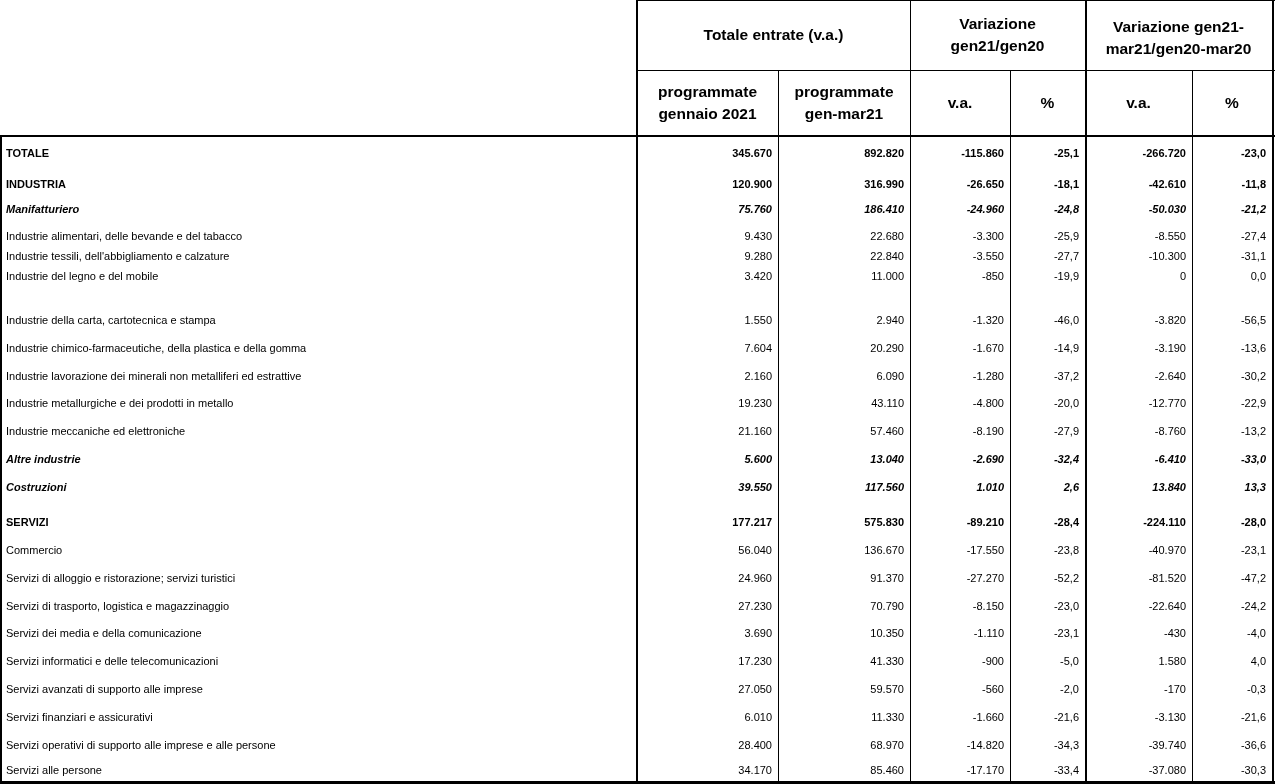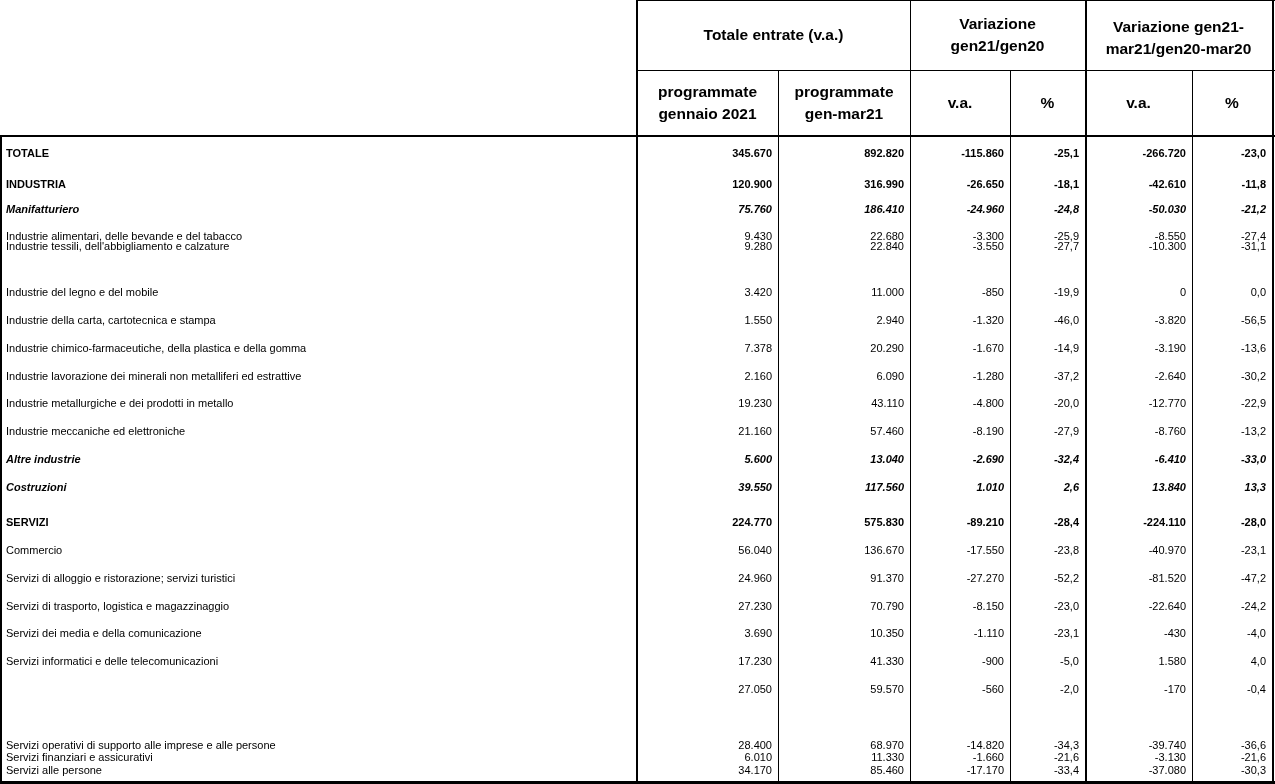--- a/index.html
+++ b/index.html
@@ -85,50 +85,50 @@
       </div>
       <div class="row" style="top: 222px; height: 28px;">
         <div class="lbl">Industrie alimentari, delle bevande e del tabacco</div>
         <div class="num c1">9.430</div>
         <div class="num c2">22.680</div>
         <div class="num c3">-3.300</div>
         <div class="num c4">-25,9</div>
         <div class="num c5">-8.550</div>
         <div class="num c6">-27,4</div>
       </div>
-      <div class="row" style="top: 232px; height: 28px;">
+      <div class="row" style="top: 242px; height: 28px;">
         <div class="lbl">Industrie tessili, dell'abbigliamento e calzature</div>
         <div class="num c1">9.280</div>
         <div class="num c2">22.840</div>
         <div class="num c3">-3.550</div>
         <div class="num c4">-27,7</div>
         <div class="num c5">-10.300</div>
         <div class="num c6">-31,1</div>
       </div>
-      <div class="row" style="top: 278px; height: 28px;">
+      <div class="row" style="top: 262px; height: 28px;">
         <div class="lbl">Industrie del legno e del mobile</div>
         <div class="num c1">3.420</div>
         <div class="num c2">11.000</div>
         <div class="num c3">-850</div>
         <div class="num c4">-19,9</div>
         <div class="num c5">0</div>
         <div class="num c6">0,0</div>
       </div>
       <div class="row" style="top: 306px; height: 28px;">
         <div class="lbl">Industrie della carta, cartotecnica e stampa</div>
         <div class="num c1">1.550</div>
         <div class="num c2">2.940</div>
         <div class="num c3">-1.320</div>
         <div class="num c4">-46,0</div>
         <div class="num c5">-3.820</div>
         <div class="num c6">-56,5</div>
       </div>
       <div class="row" style="top: 334px; height: 28px;">
         <div class="lbl">Industrie chimico-farmaceutiche, della plastica e della gomma</div>
-        <div class="num c1">7.378</div>
+        <div class="num c1">7.604</div>
         <div class="num c2">20.290</div>
         <div class="num c3">-1.670</div>
         <div class="num c4">-14,9</div>
         <div class="num c5">-3.190</div>
         <div class="num c6">-13,6</div>
       </div>
       <div class="row" style="top: 362px; height: 28px;">
         <div class="lbl">Industrie lavorazione dei minerali non metalliferi ed estrattive</div>
         <div class="num c1">2.160</div>
         <div class="num c2">6.090</div>
@@ -168,21 +168,21 @@
         <div class="lbl">Costruzioni</div>
         <div class="num c1">39.550</div>
         <div class="num c2">117.560</div>
         <div class="num c3">1.010</div>
         <div class="num c4">2,6</div>
         <div class="num c5">13.840</div>
         <div class="num c6">13,3</div>
       </div>
       <div class="row bold" style="top: 508px; height: 28px;">
         <div class="lbl">SERVIZI</div>
-        <div class="num c1">224.770</div>
+        <div class="num c1">177.217</div>
         <div class="num c2">575.830</div>
         <div class="num c3">-89.210</div>
         <div class="num c4">-28,4</div>
         <div class="num c5">-224.110</div>
         <div class="num c6">-28,0</div>
       </div>
       <div class="row" style="top: 536px; height: 28px; padding-left: 16px;">
         <div class="lbl">Commercio</div>
         <div class="num c1">56.040</div>
         <div class="num c2">136.670</div>
@@ -221,28 +221,29 @@
       <div class="row" style="top: 647px; height: 28px;">
         <div class="lbl">Servizi informatici e delle telecomunicazioni</div>
         <div class="num c1">17.230</div>
         <div class="num c2">41.330</div>
         <div class="num c3">-900</div>
         <div class="num c4">-5,0</div>
         <div class="num c5">1.580</div>
         <div class="num c6">4,0</div>
       </div>
       <div class="row" style="top: 675px; height: 28px;">
+        <div class="lbl">Servizi avanzati di supporto alle imprese</div>
         <div class="num c1">27.050</div>
         <div class="num c2">59.570</div>
         <div class="num c3">-560</div>
         <div class="num c4">-2,0</div>
         <div class="num c5">-170</div>
-        <div class="num c6">-0,4</div>
-      </div>
-      <div class="row" style="top: 703px; height: 28px; margin-top: 40px;">
+        <div class="num c6">-0,3</div>
+      </div>
+      <div class="row" style="top: 703px; height: 28px;">
         <div class="lbl">Servizi finanziari e assicurativi</div>
         <div class="num c1">6.010</div>
         <div class="num c2">11.330</div>
         <div class="num c3">-1.660</div>
         <div class="num c4">-21,6</div>
         <div class="num c5">-3.130</div>
         <div class="num c6">-21,6</div>
       </div>
       <div class="row" style="top: 731px; height: 28px;">
         <div class="lbl">Servizi operativi di supporto alle imprese e alle persone</div>

